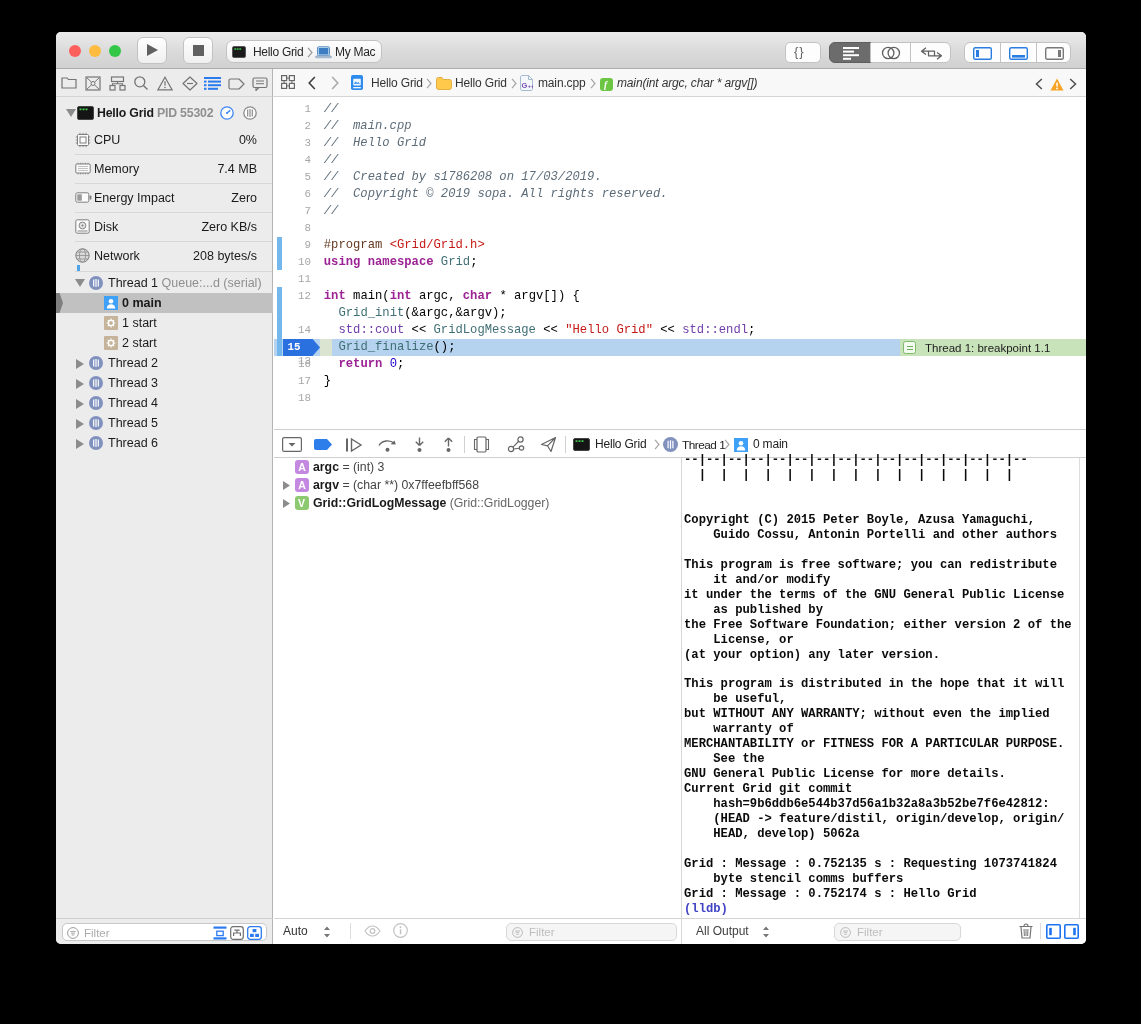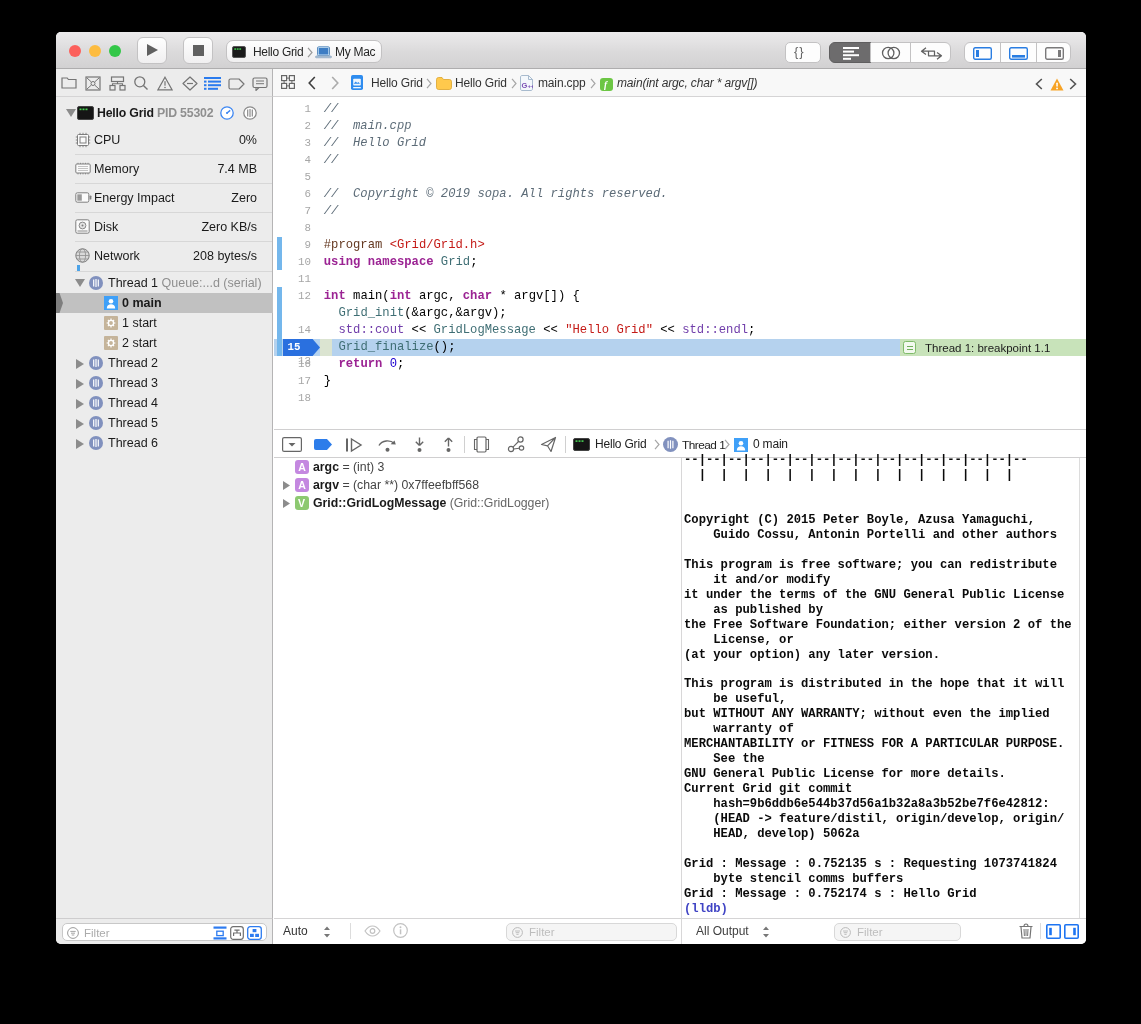--- a/index.html
+++ b/index.html
@@ -421,20 +421,21 @@
     <div class="num" style="top:208px;margin-top:48px;">13</div>
     <div class="num" style="top:225px;">14</div>
     <div class="num" style="top:242px;left:6px;width:28px;text-align:center;color:#fff;font-weight:bold;">15</div>
     <div class="num" style="top:259px;">16</div>
     <div class="num" style="top:276px;">17</div>
     <div class="num" style="top:293px;">18</div>
     <div class="cl" style="top:4px;"><span class="cm">//</span></div>
     <div class="cl" style="top:21px;"><span class="cm">//  main.cpp</span></div>
     <div class="cl" style="top:38px;"><span class="cm">//  Hello Grid</span></div>
     <div class="cl" style="top:55px;"><span class="cm">//</span></div>
+    <div class="cl" style="top:72px;"><span class="cm">//  Created by s1786208 on 17/03/2019.</span></div>
     <div class="cl" style="top:89px;"><span class="cm">//  Copyright © 2019 sopa. All rights reserved.</span></div>
     <div class="cl" style="top:106px;"><span class="cm">//</span></div>
     <div class="cl" style="top:140px;"><span class="pp">#program</span> <span class="str">&lt;Grid/Grid.h&gt;</span></div>
     <div class="cl" style="top:157px;"><span class="kw">using</span> <span class="kw">namespace</span> <span class="ty">Grid</span>;</div>
     <div class="cl" style="top:191px;"><span class="kw">int</span> main(<span class="kw">int</span> argc, <span class="kw">char</span> * argv[]) {</div>
     <div class="cl" style="top:208px;">  <span class="ty">Grid_init</span>(&amp;argc,&amp;argv);</div>
     <div class="cl" style="top:225px;">  <span class="pu">std::cout</span> &lt;&lt; <span class="ty">GridLogMessage</span> &lt;&lt; <span class="str">"Hello Grid"</span> &lt;&lt; <span class="pu">std::endl</span>;</div>
     <div class="cl" style="top:242px;">  <span class="ty">Grid_finalize</span>();</div>
     <div class="cl" style="top:259px;">  <span class="kw">return</span> <span class="n2">0</span>;</div>
     <div class="cl" style="top:276px;">}</div>

